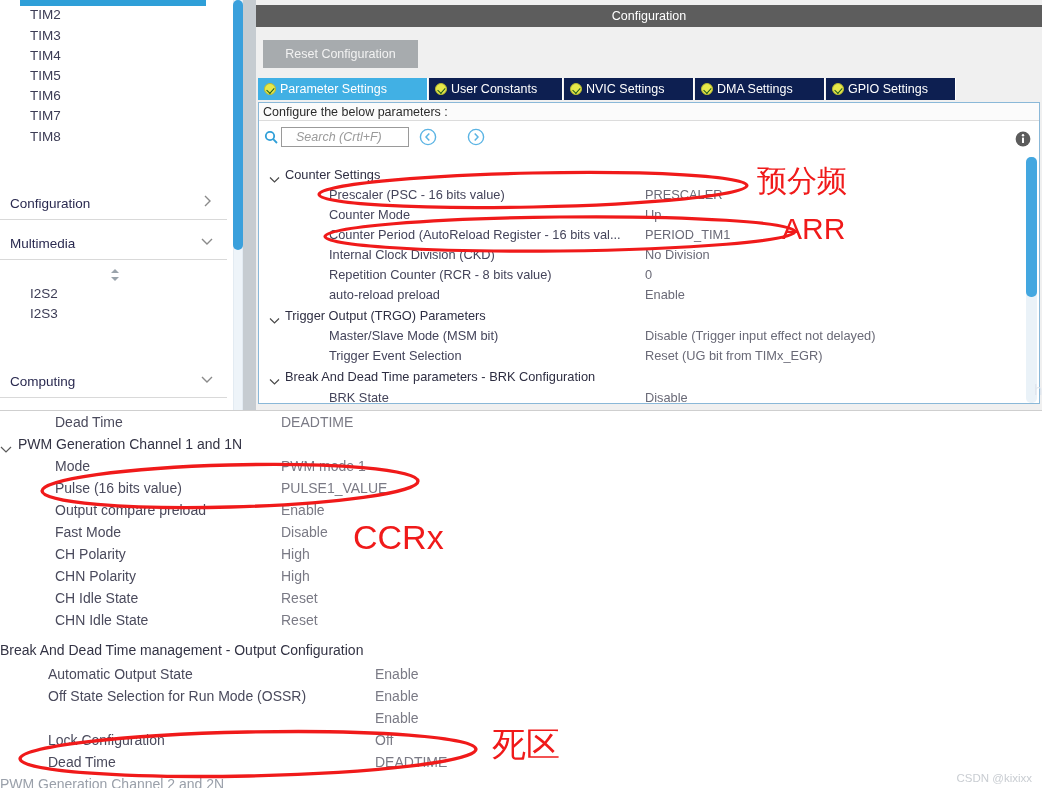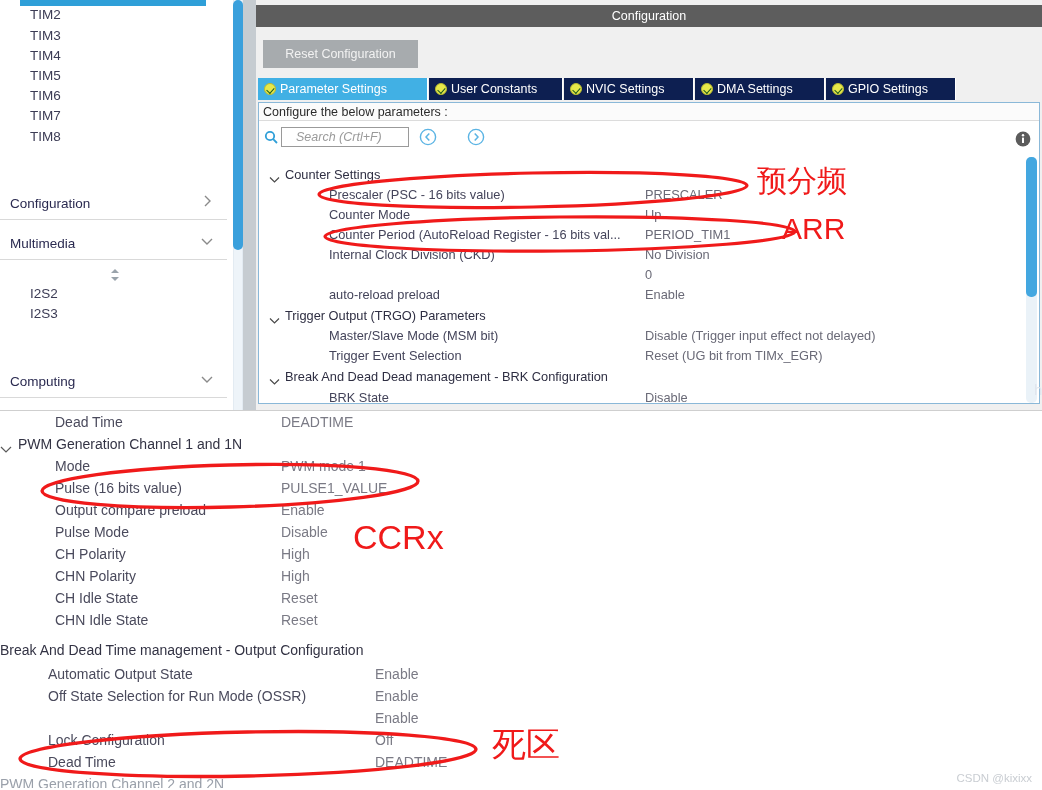--- a/index.html
+++ b/index.html
@@ -356,20 +356,21 @@
           </div>
           <div class="prow item" style="top:60px">
             <span class="pname">Counter Period (AutoReload Register - 16 bits val...</span>
             <span class="pval">PERIOD_TIM1</span>
           </div>
           <div class="prow item" style="top:80px">
             <span class="pname">Internal Clock Division (CKD)</span>
             <span class="pval">No Division</span>
           </div>
           <div class="prow item" style="top:100px">
+            <span class="pname">Repetition Counter (RCR - 8 bits value)</span>
             <span class="pval">0</span>
           </div>
           <div class="prow item" style="top:120px">
             <span class="pname">auto-reload preload</span>
             <span class="pval">Enable</span>
           </div>
 
           <div class="prow group" style="top:141px">
             <span class="twisty">
               <svg viewBox="0 0 11 11" width="11" height="11">
@@ -386,21 +387,21 @@
             <span class="pname">Master/Slave Mode (MSM bit)</span>
             <span class="pval">Disable (Trigger input effect not delayed)</span>
           </div>
 
           <div class="prow group" style="top:202px">
             <span class="twisty">
               <svg viewBox="0 0 11 11" width="11" height="11">
                   <path d="M1 3.5 L5.5 8 L10 3.5" fill="none" stroke="#4a4a4a" stroke-width="1.2"></path>
                 </svg>
             </span>
-            <span class="pname">Break And Dead Dead management - BRK Configuration</span>
+            <span class="pname">Break And Dead Time parameters - BRK Configuration</span>
           </div>
           <div class="prow item" style="top:223px">
             <span class="pname">BRK State</span>
             <span class="pval">Disable</span>
           </div>
         </div>
 
         <div id="param-scroll-track"></div>
         <div id="param-scroll-thumb"></div>
       </div>
@@ -433,21 +434,21 @@
     </div>
     <div class="brow bitem" style="top:66px">
       <span class="bname">Pulse (16 bits value)</span>
       <span class="bval">PULSE1_VALUE</span>
     </div>
     <div class="brow bitem" style="top:88px">
       <span class="bname">Output compare preload</span>
       <span class="bval">Enable</span>
     </div>
     <div class="brow bitem" style="top:110px">
-      <span class="bname">Pulse Mode</span>
+      <span class="bname">Fast Mode</span>
       <span class="bval">Disable</span>
     </div>
     <div class="brow bitem" style="top:132px">
       <span class="bname">CH Polarity</span>
       <span class="bval">High</span>
     </div>
     <div class="brow bitem" style="top:154px">
       <span class="bname">CHN Polarity</span>
       <span class="bval">High</span>
     </div>

